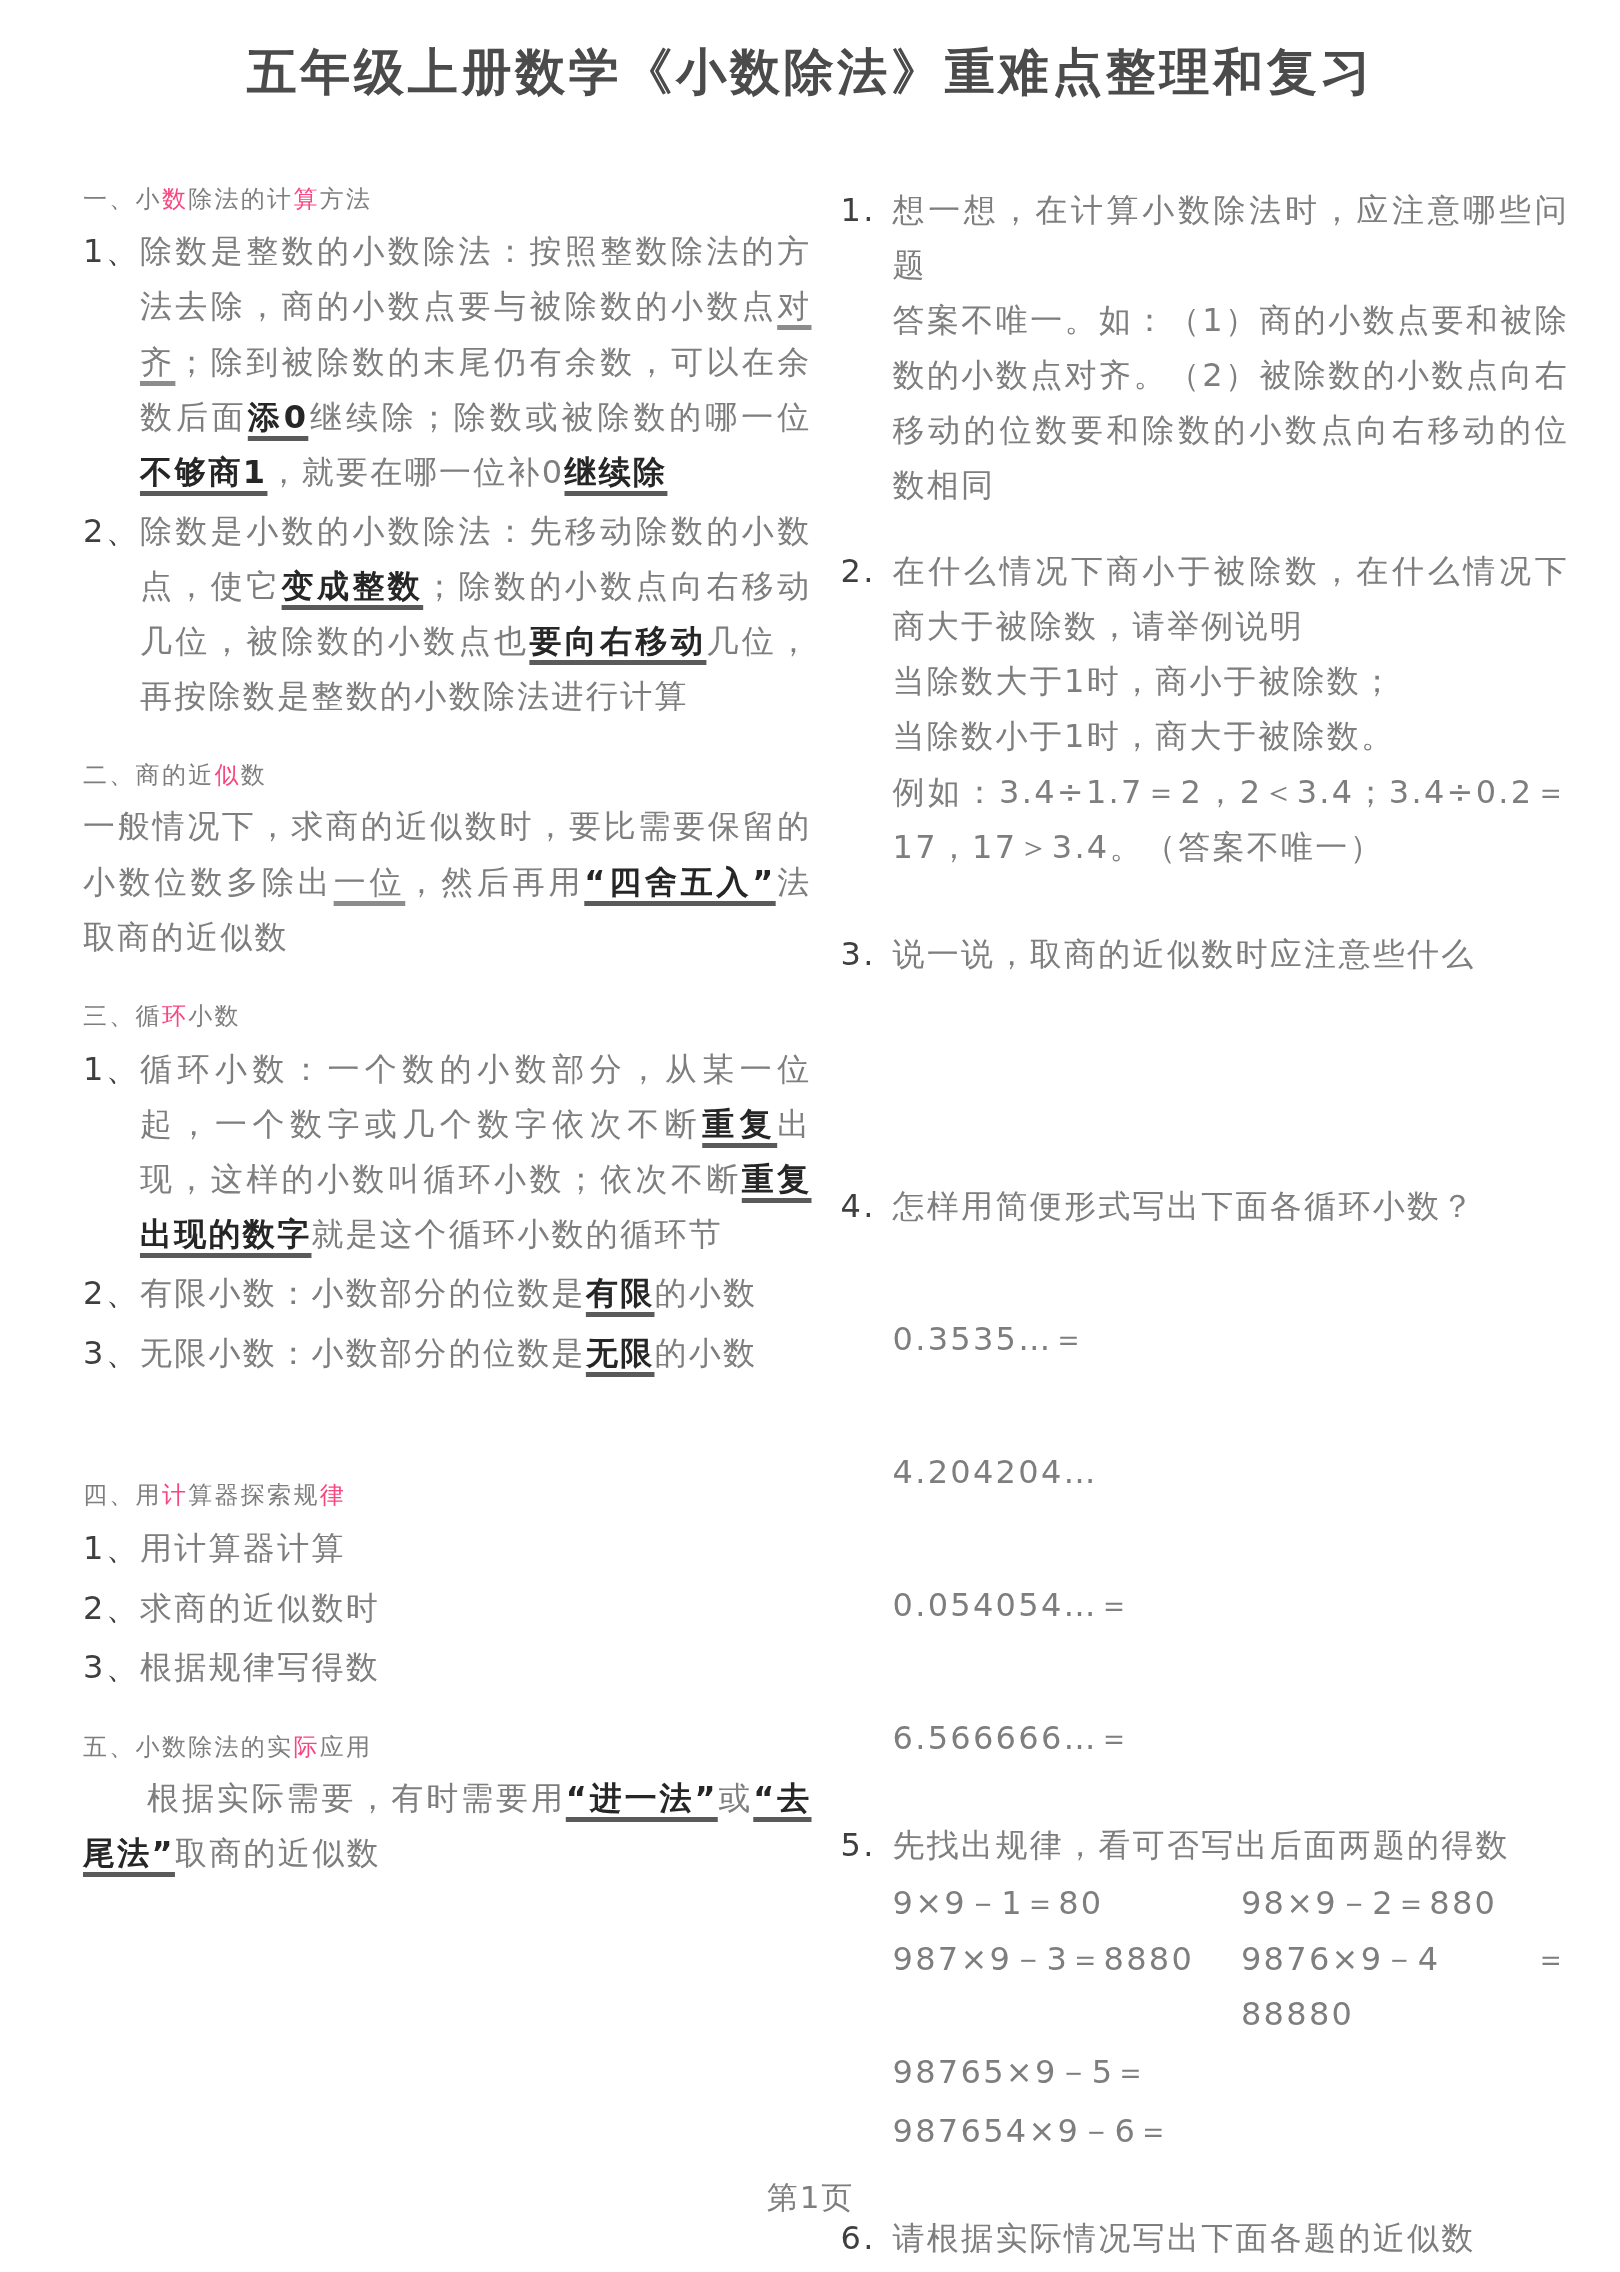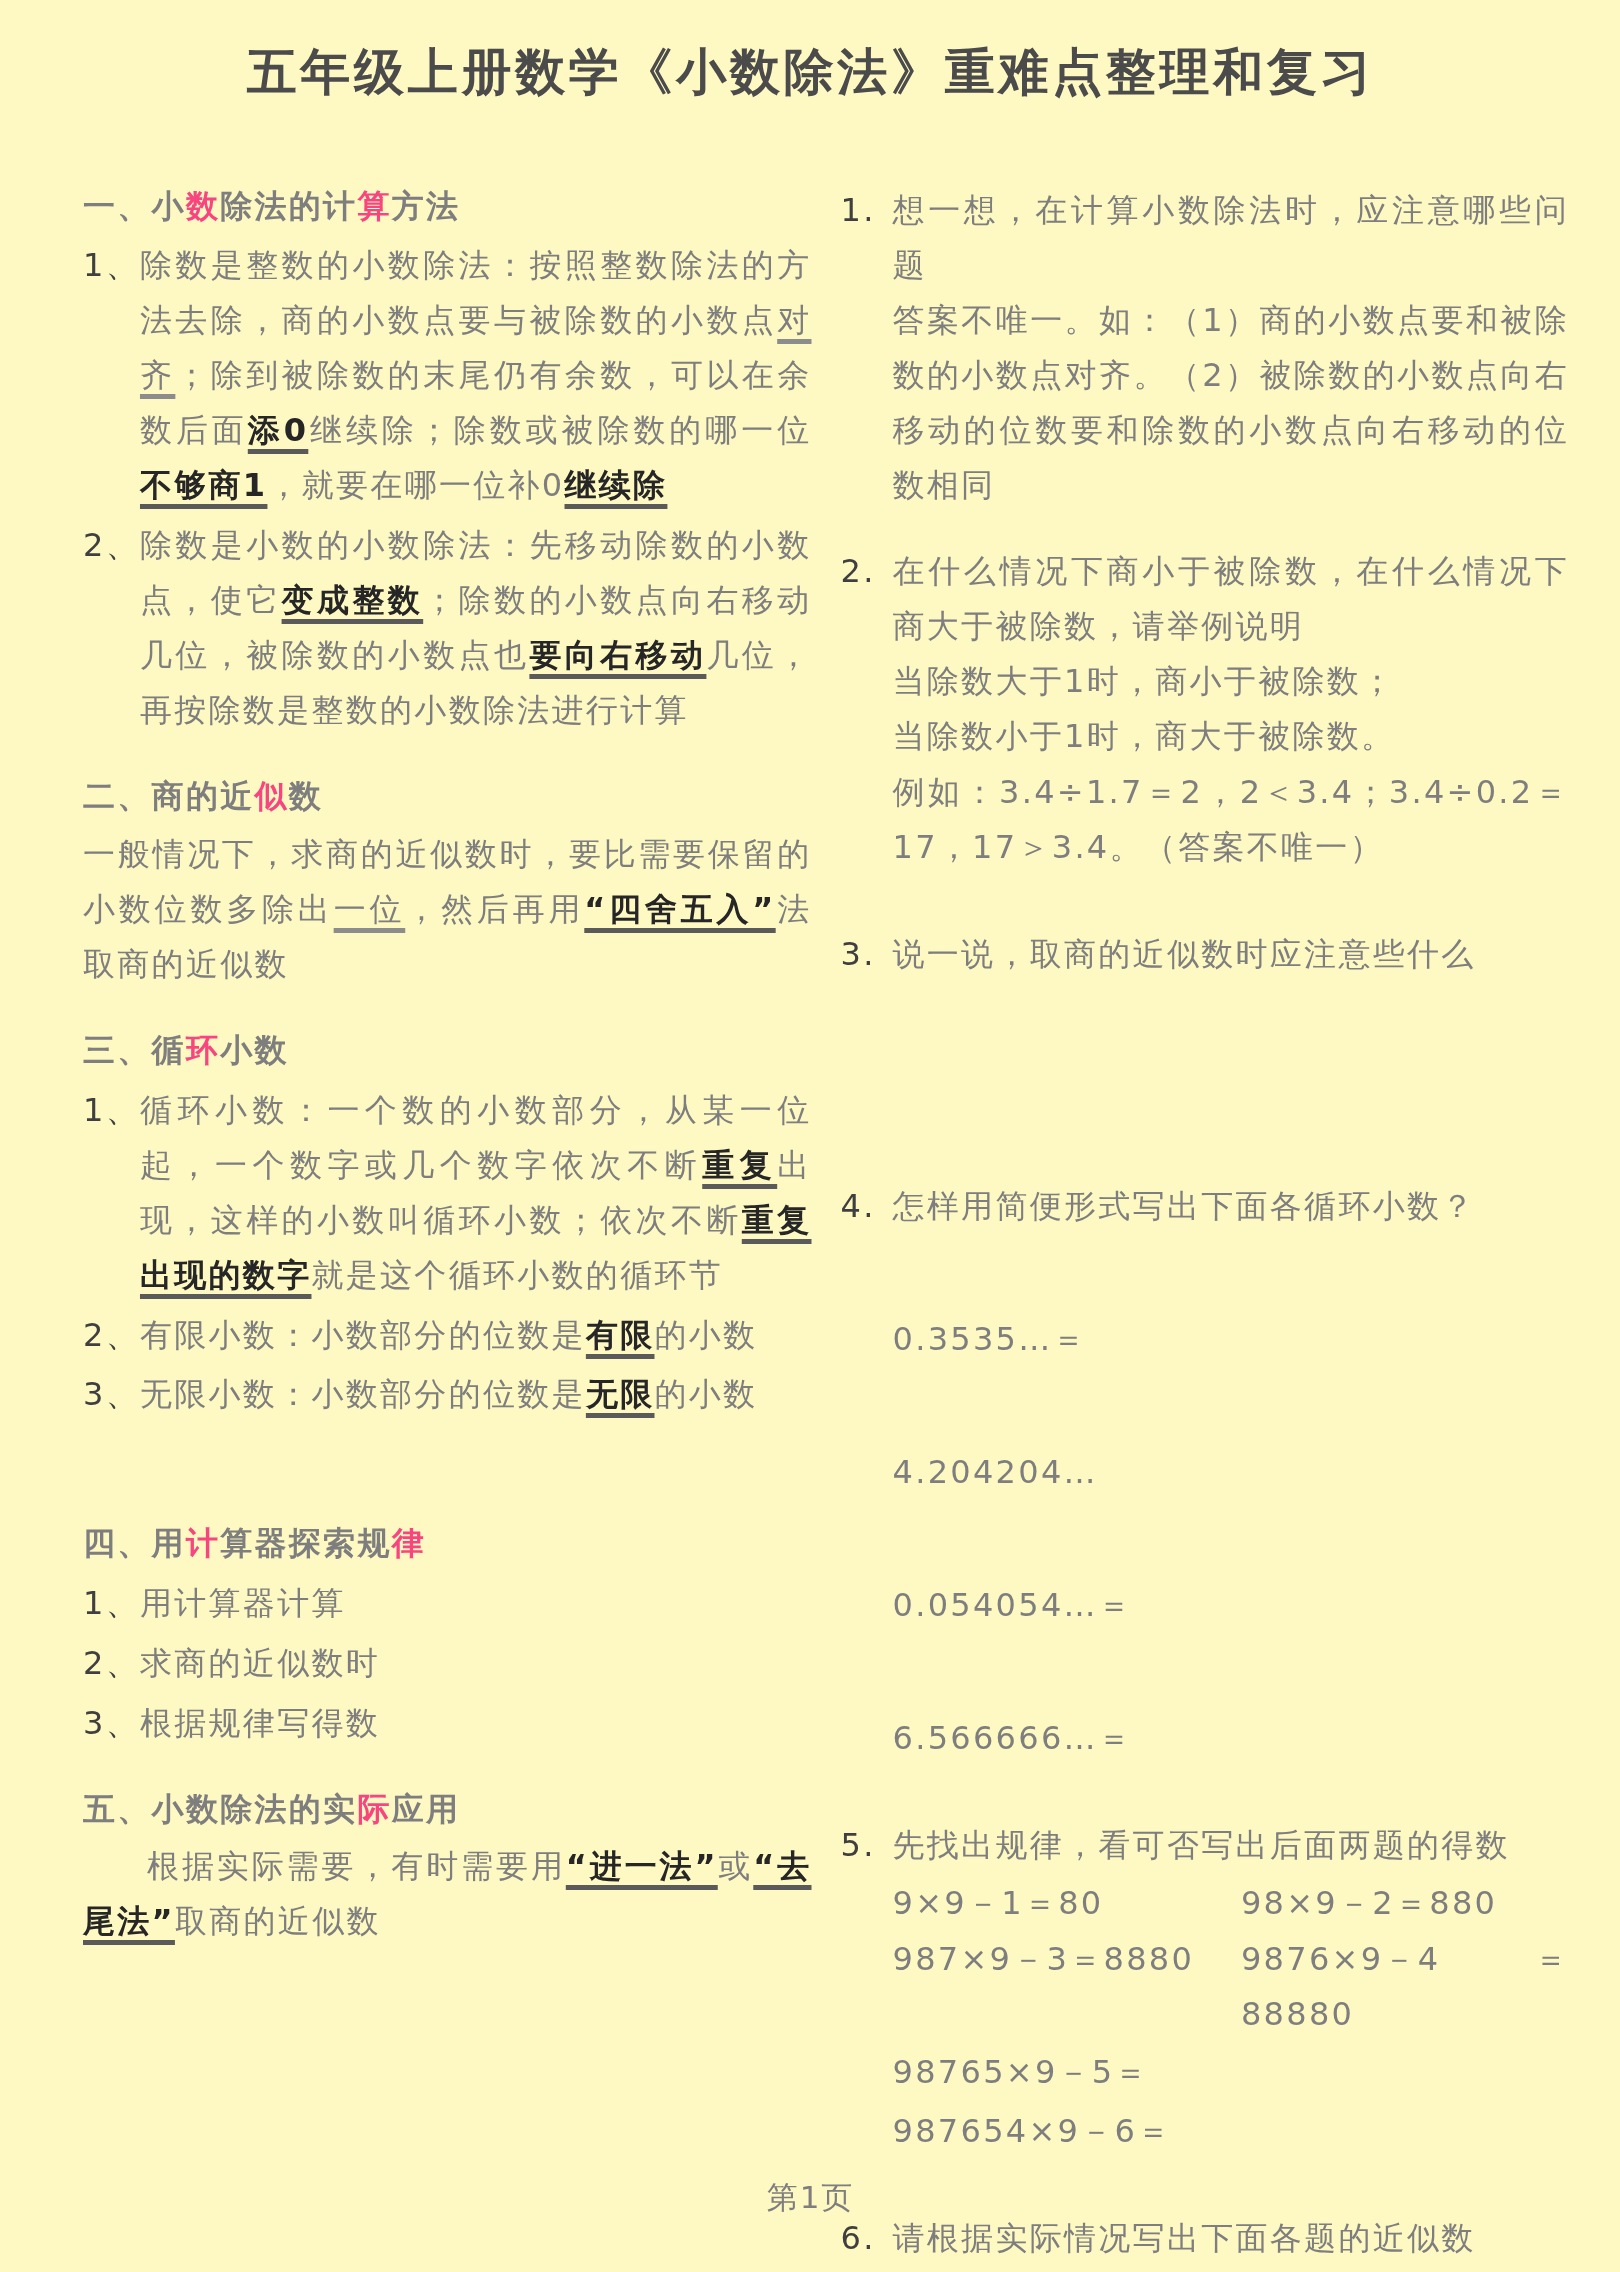--- a/index.html
+++ b/index.html
@@ -1,19 +1,19 @@
 <!DOCTYPE html>
 <html style="font-size:7.5px"><head>
 <meta charset="utf-8">
 <style>
   html,body{margin:0;padding:0;background:#e4e4e4;}
   .page{
     position:relative;
     width:1621px;height:2273px;
-    background:#fef9c3;
+    background:#ffffff;
     color:#7e7e7e;
     font-family:"DejaVu Sans","Liberation Sans",sans-serif;
     font-size:32px;
     line-height:1.72;
     letter-spacing:2.3px;
     overflow:hidden;
   }
   .title{
     margin:0;
     padding-top:41px;
@@ -24,21 +24,21 @@
     letter-spacing:3.7px;
     color:#4b4b4b;
   }
   .columns{
     display:flex;
     gap:29px;
     padding:75px 52px 0 83px;
     align-items:flex-start;
   }
   .col{flex:1;min-width:0;text-align:justify;}
-  h2{font-size:32px;font-weight:700;margin:31px 0 2.8px 0;color:#7e7e7e;}
+  h2{font-size:24px;font-weight:400;margin:31px 0 2.8px 0;color:#7e7e7e;}
   h2.first{margin-top:0;}
   h2.gap-big{margin-top:94px;}
   h2.gap-huge{}
   p{margin:0;}
   .li{display:flex;align-items:flex-start;margin-top:4.7px;}
   .num{flex:0 0 52px;color:#3f3f3f;}
   .num.sm{flex:0 0 47px;}
   .body{flex:1;min-width:0;}
   .gap-a{margin-top:31px;}
   .gap-b{margin-top:52px;}

